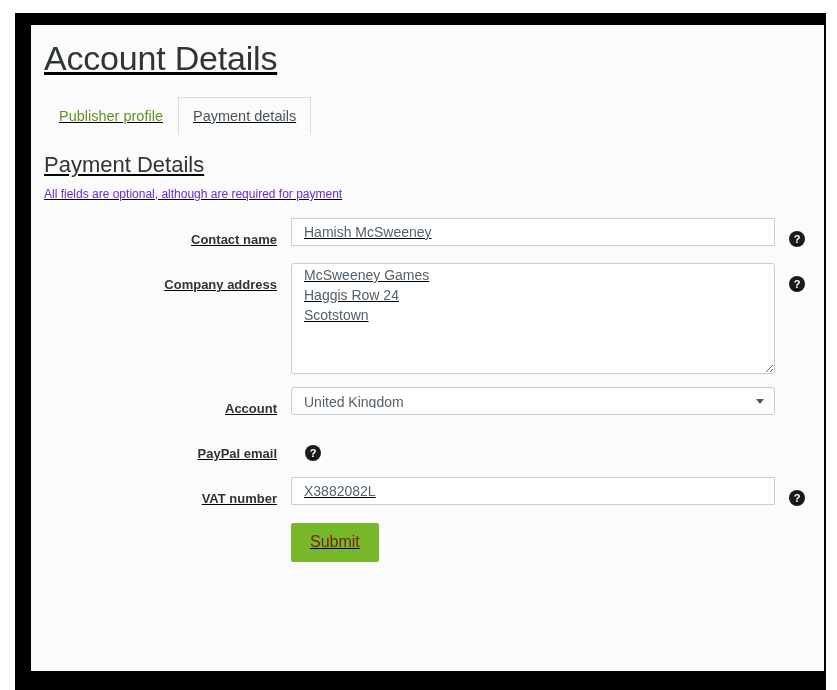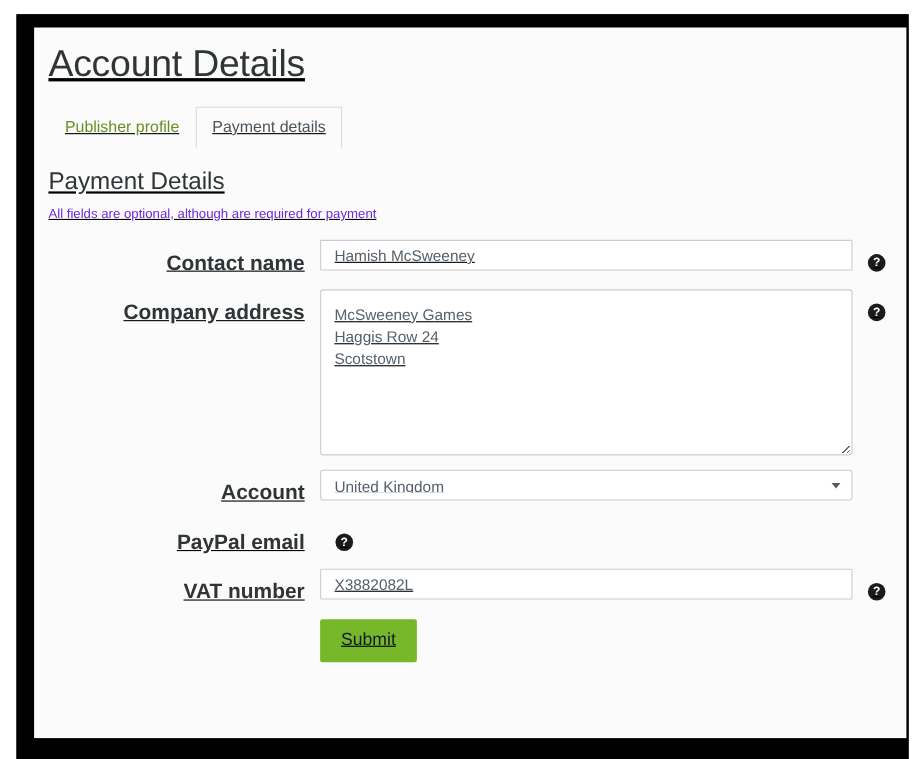--- a/index.html
+++ b/index.html
@@ -106,21 +106,21 @@
   }
   .form-row {
     display: flex;
     align-items: flex-start;
     margin-bottom: 13px;
   }
   .form-label {
     width: 248px;
     flex: 0 0 248px;
     text-align: right;
-    font-size: 19px;
+    font-size: 13px;
     font-weight: bold;
     color: #2f3437;
     padding-right: 14px;
     box-sizing: border-box;
     line-height: 20px;
     padding-top: 12px;
   }
   .form-control {
     flex: 0 0 484px;
     width: 484px;
@@ -135,22 +135,22 @@
     font-family: "Liberation Sans", sans-serif;
     font-size: 14px;
     color: #55616b;
     background: #ffffff;
     border: 1px solid #ccccce;
     border-radius: 1px;
     outline: none;
   }
 
   textarea.txt {
-    height: 151px;
-    padding-top: 12px;
+    height: 111px;
+    padding-top: 1px;
     line-height: 20px;
     resize: vertical;
     border-radius: 3px;
   }
 
   .select-wrap {
     position: relative;
   }
   select.txt {
     -webkit-appearance: none;
@@ -204,21 +204,21 @@
   }
   .submit-spacer {
     width: 248px;
     flex: 0 0 248px;
     padding-right: 14px;
     box-sizing: border-box;
   }
   .btn-submit {
     background: #76b82a;
     border: none;
-    color: #0f172a;
+    color: #7f1d1d;
     font-family: "Liberation Sans", sans-serif;
     font-size: 16px;
     padding: 9px 19px 10px 19px;
     border-radius: 2px;
     cursor: pointer;
     line-height: 20px;
   }
 </style>
 </head>
 <body>

